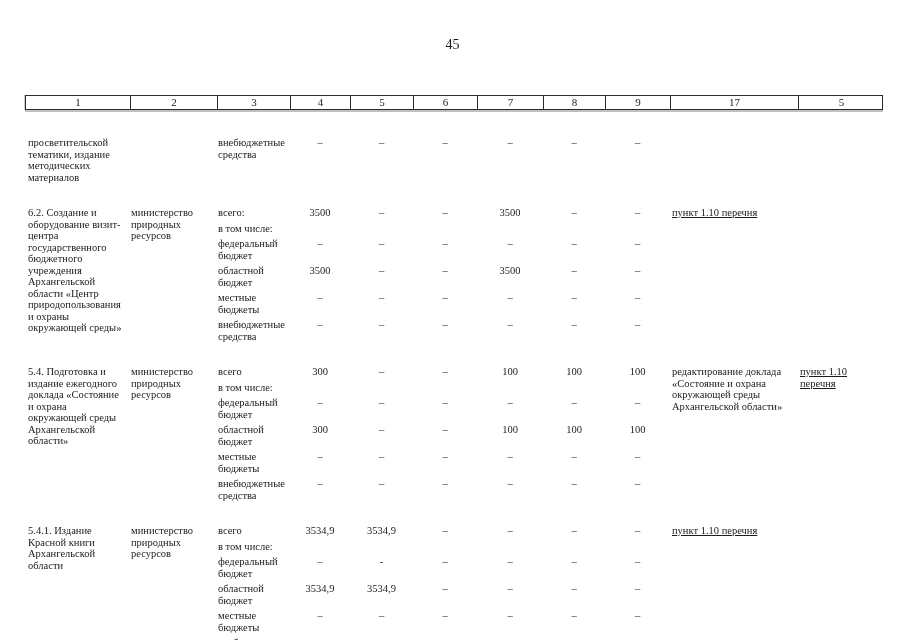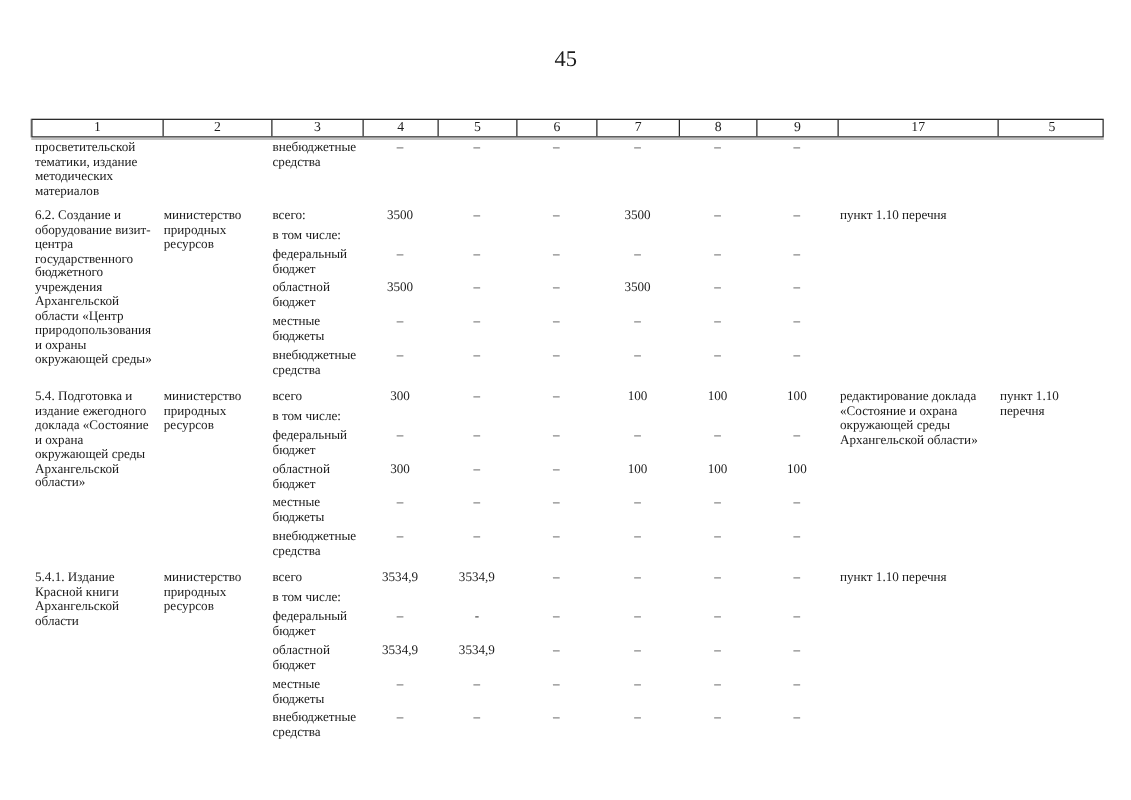--- a/index.html
+++ b/index.html
@@ -12,21 +12,21 @@
     position: relative;
     width: 905px; height: 640px;
     background: #ffffff;
     overflow: hidden;
   }
   .page-number {
     position: absolute;
     top: 37px; left: 0;
     width: 100%;
     text-align: center;
-    font-size: 18px;
+    font-size: 14px;
   }
   .doc-table {
     position: absolute;
     left: 25px; top: 95px;
     width: 858px;
   }
   .thead {
     display: grid;
     grid-template-columns: 105px 87px 73px 60px 63px 64px 66px 62px 65px 128px 85px;
     border: 1px solid #2b2b2b;
@@ -41,30 +41,31 @@
     height: 13px;
     box-sizing: border-box;
   }
   .hcell:last-child { border-right: none; }
   .tbody { padding-top: 3px; }
   .trow {
     display: grid;
     grid-template-columns: 105px 87px 453px 128px 85px;
     align-items: start;
     margin-bottom: 10px;
+    margin-top: 24px;
   }
   .trow-first { margin-bottom: 8px; }
   .cell {
     font-size: 10.5px;
     line-height: 11.5px;
   }
   .c-activity { padding: 0 6px 0 3px; box-sizing: border-box; }
   .c-executor { padding: 0 6px 0 1px; box-sizing: border-box; }
   .c-result   { padding: 0 6px 0 2px; box-sizing: border-box; }
-  .c-ref      { padding: 0 2px 0 2px; box-sizing: border-box; }
+  .c-ref      { padding: 0 2px 0 2px; box-sizing: border-box; text-decoration: underline; }
   .budget { display: block; }
   .srow {
     display: grid;
     grid-template-columns: 73px 60px 63px 64px 66px 62px 65px;
     align-items: start;
     margin-bottom: 4px;
   }
   .srow:last-child { margin-bottom: 0; }
   .s-label { padding: 0 6px 0 1px; box-sizing: border-box; }
   .s-val { text-align: center; }

